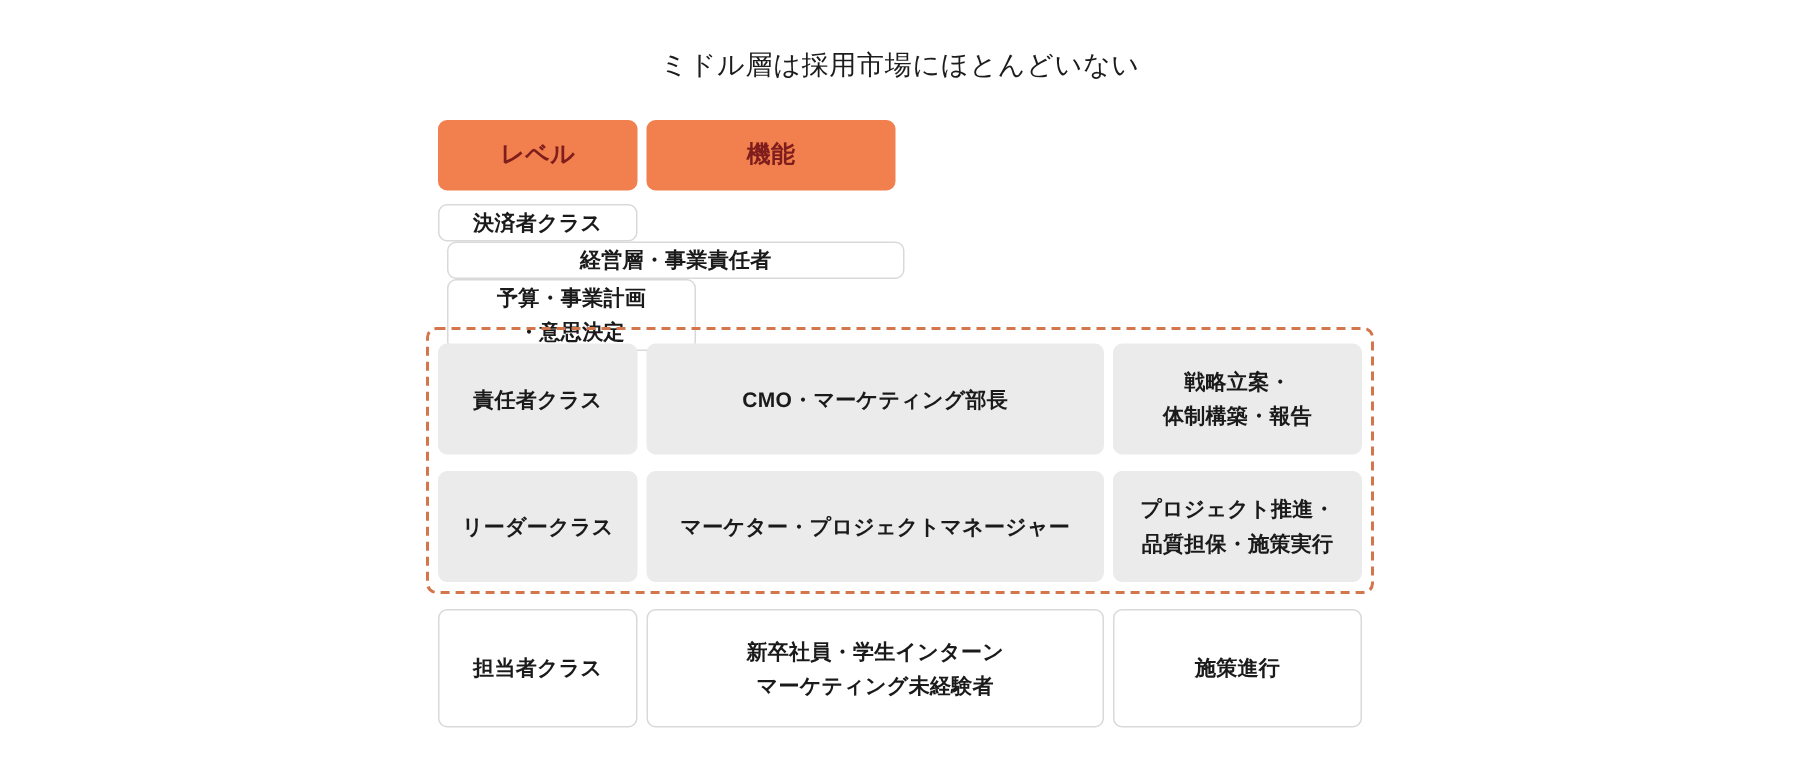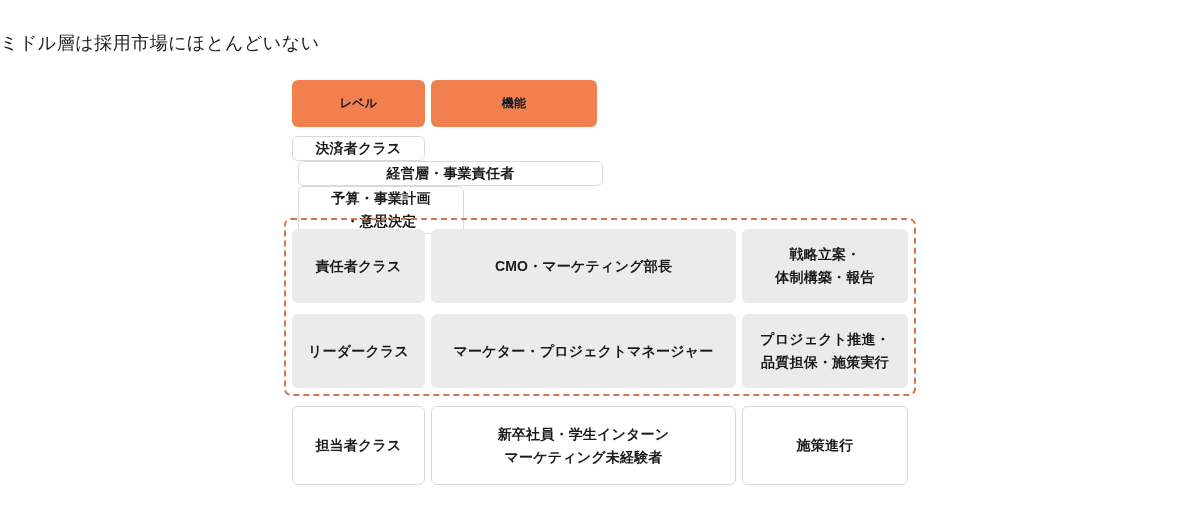--- a/index.html
+++ b/index.html
@@ -20,21 +20,21 @@
     height: 511px;
     background: #ffffff;
   }
 
   
   .title {
     position: absolute;
     left: 0;
     top: 30px;
     width: 1200px;
-    text-align: left;
+    text-align: center;
     font-size: 18px;
     font-weight: 400;
     letter-spacing: 0.5px;
     color: #1c1c1c;
     line-height: 26px;
   }
 
   
   .table {
     position: absolute;
@@ -63,23 +63,23 @@
   }
 
   .col-1 { width: 133px; }
   .col-2 { width: 305px; margin-left: 6px; }
   .col-3 { width: 166px; margin-left: 6px; }
 
   
   .row-header { height: 47px; }
   .row-header .cell {
     background: #F2804E;
-    color: #0f172a;
+    color: #7f1d1d;
     height: 47px;
-    font-size: 12px;
+    font-size: 16px;
   }
 
   
   .row-plain .cell {
     background: #ffffff;
     border: 1px solid #d9d9d9;
     color: #1a1a1a;
   }
 
   

